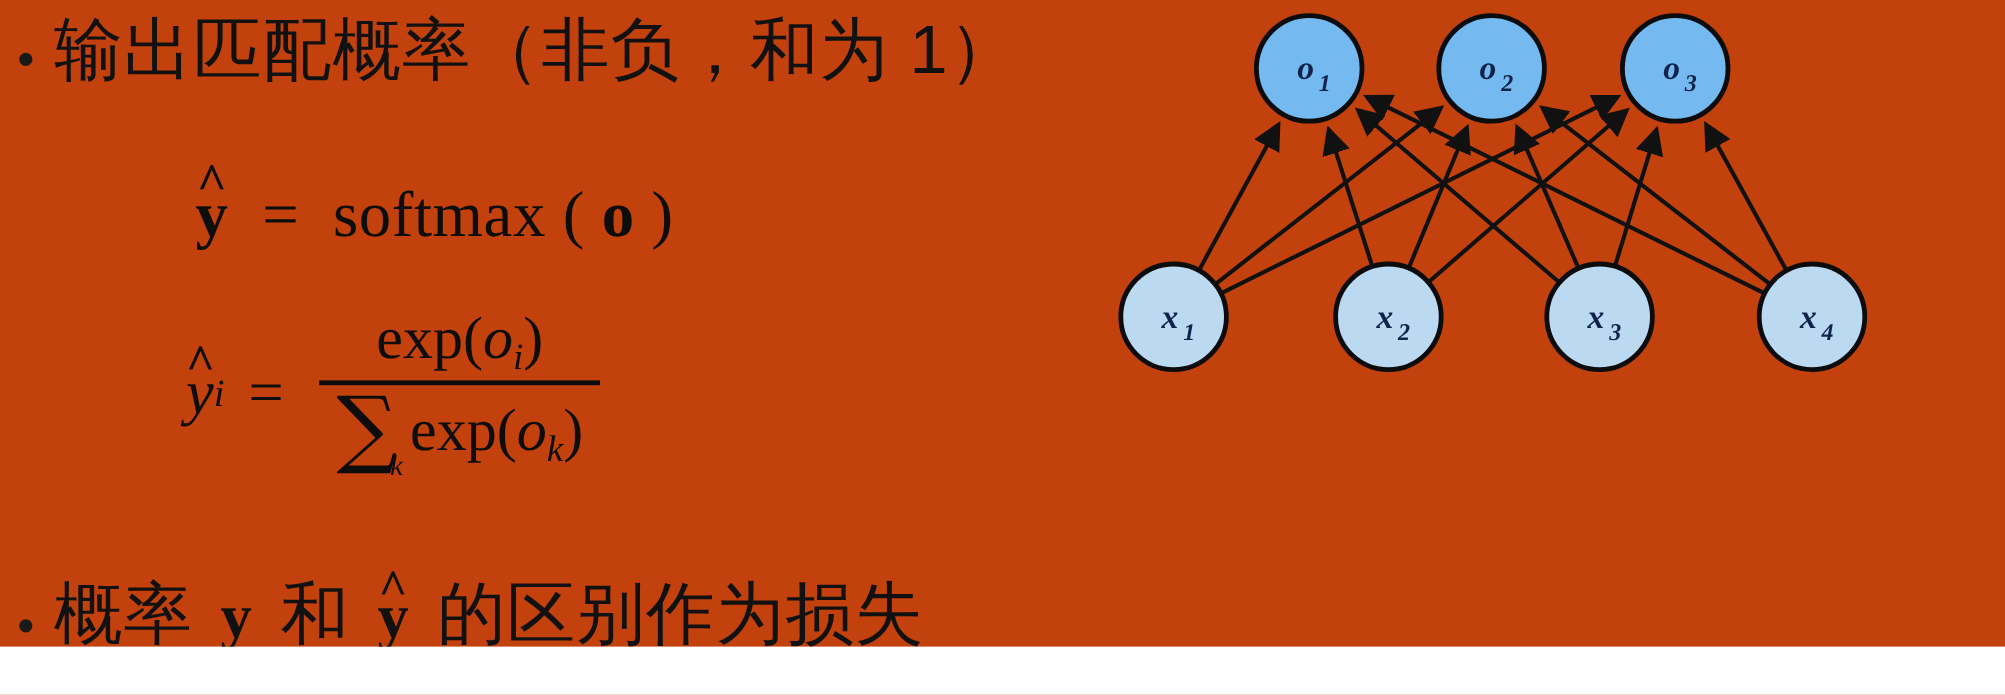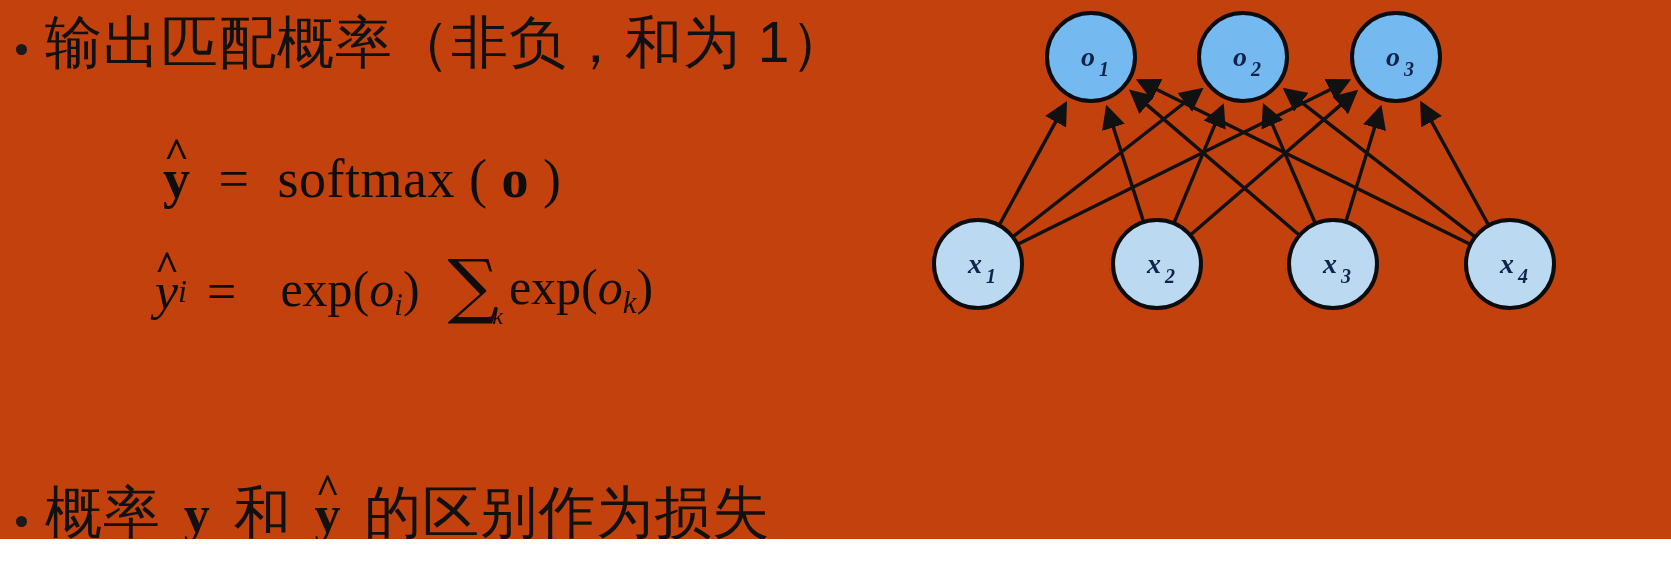--- a/index.html
+++ b/index.html
@@ -80,21 +80,21 @@
     align-items: center;
     font-size: 50px;
   }
   .lhs {
     display: flex;
     align-items: center;
     font-size: 52px;
   }
   .frac {
     display: inline-flex;
-    flex-direction: row;
+    flex-direction: column;
     align-items: center;
     margin-left: 16px;
   }
   .frac .num, .frac .den {
     padding: 2px 14px;
     font-size: 50px;
     white-space: nowrap;
   }
   .frac .bar {
     width: 100%;

